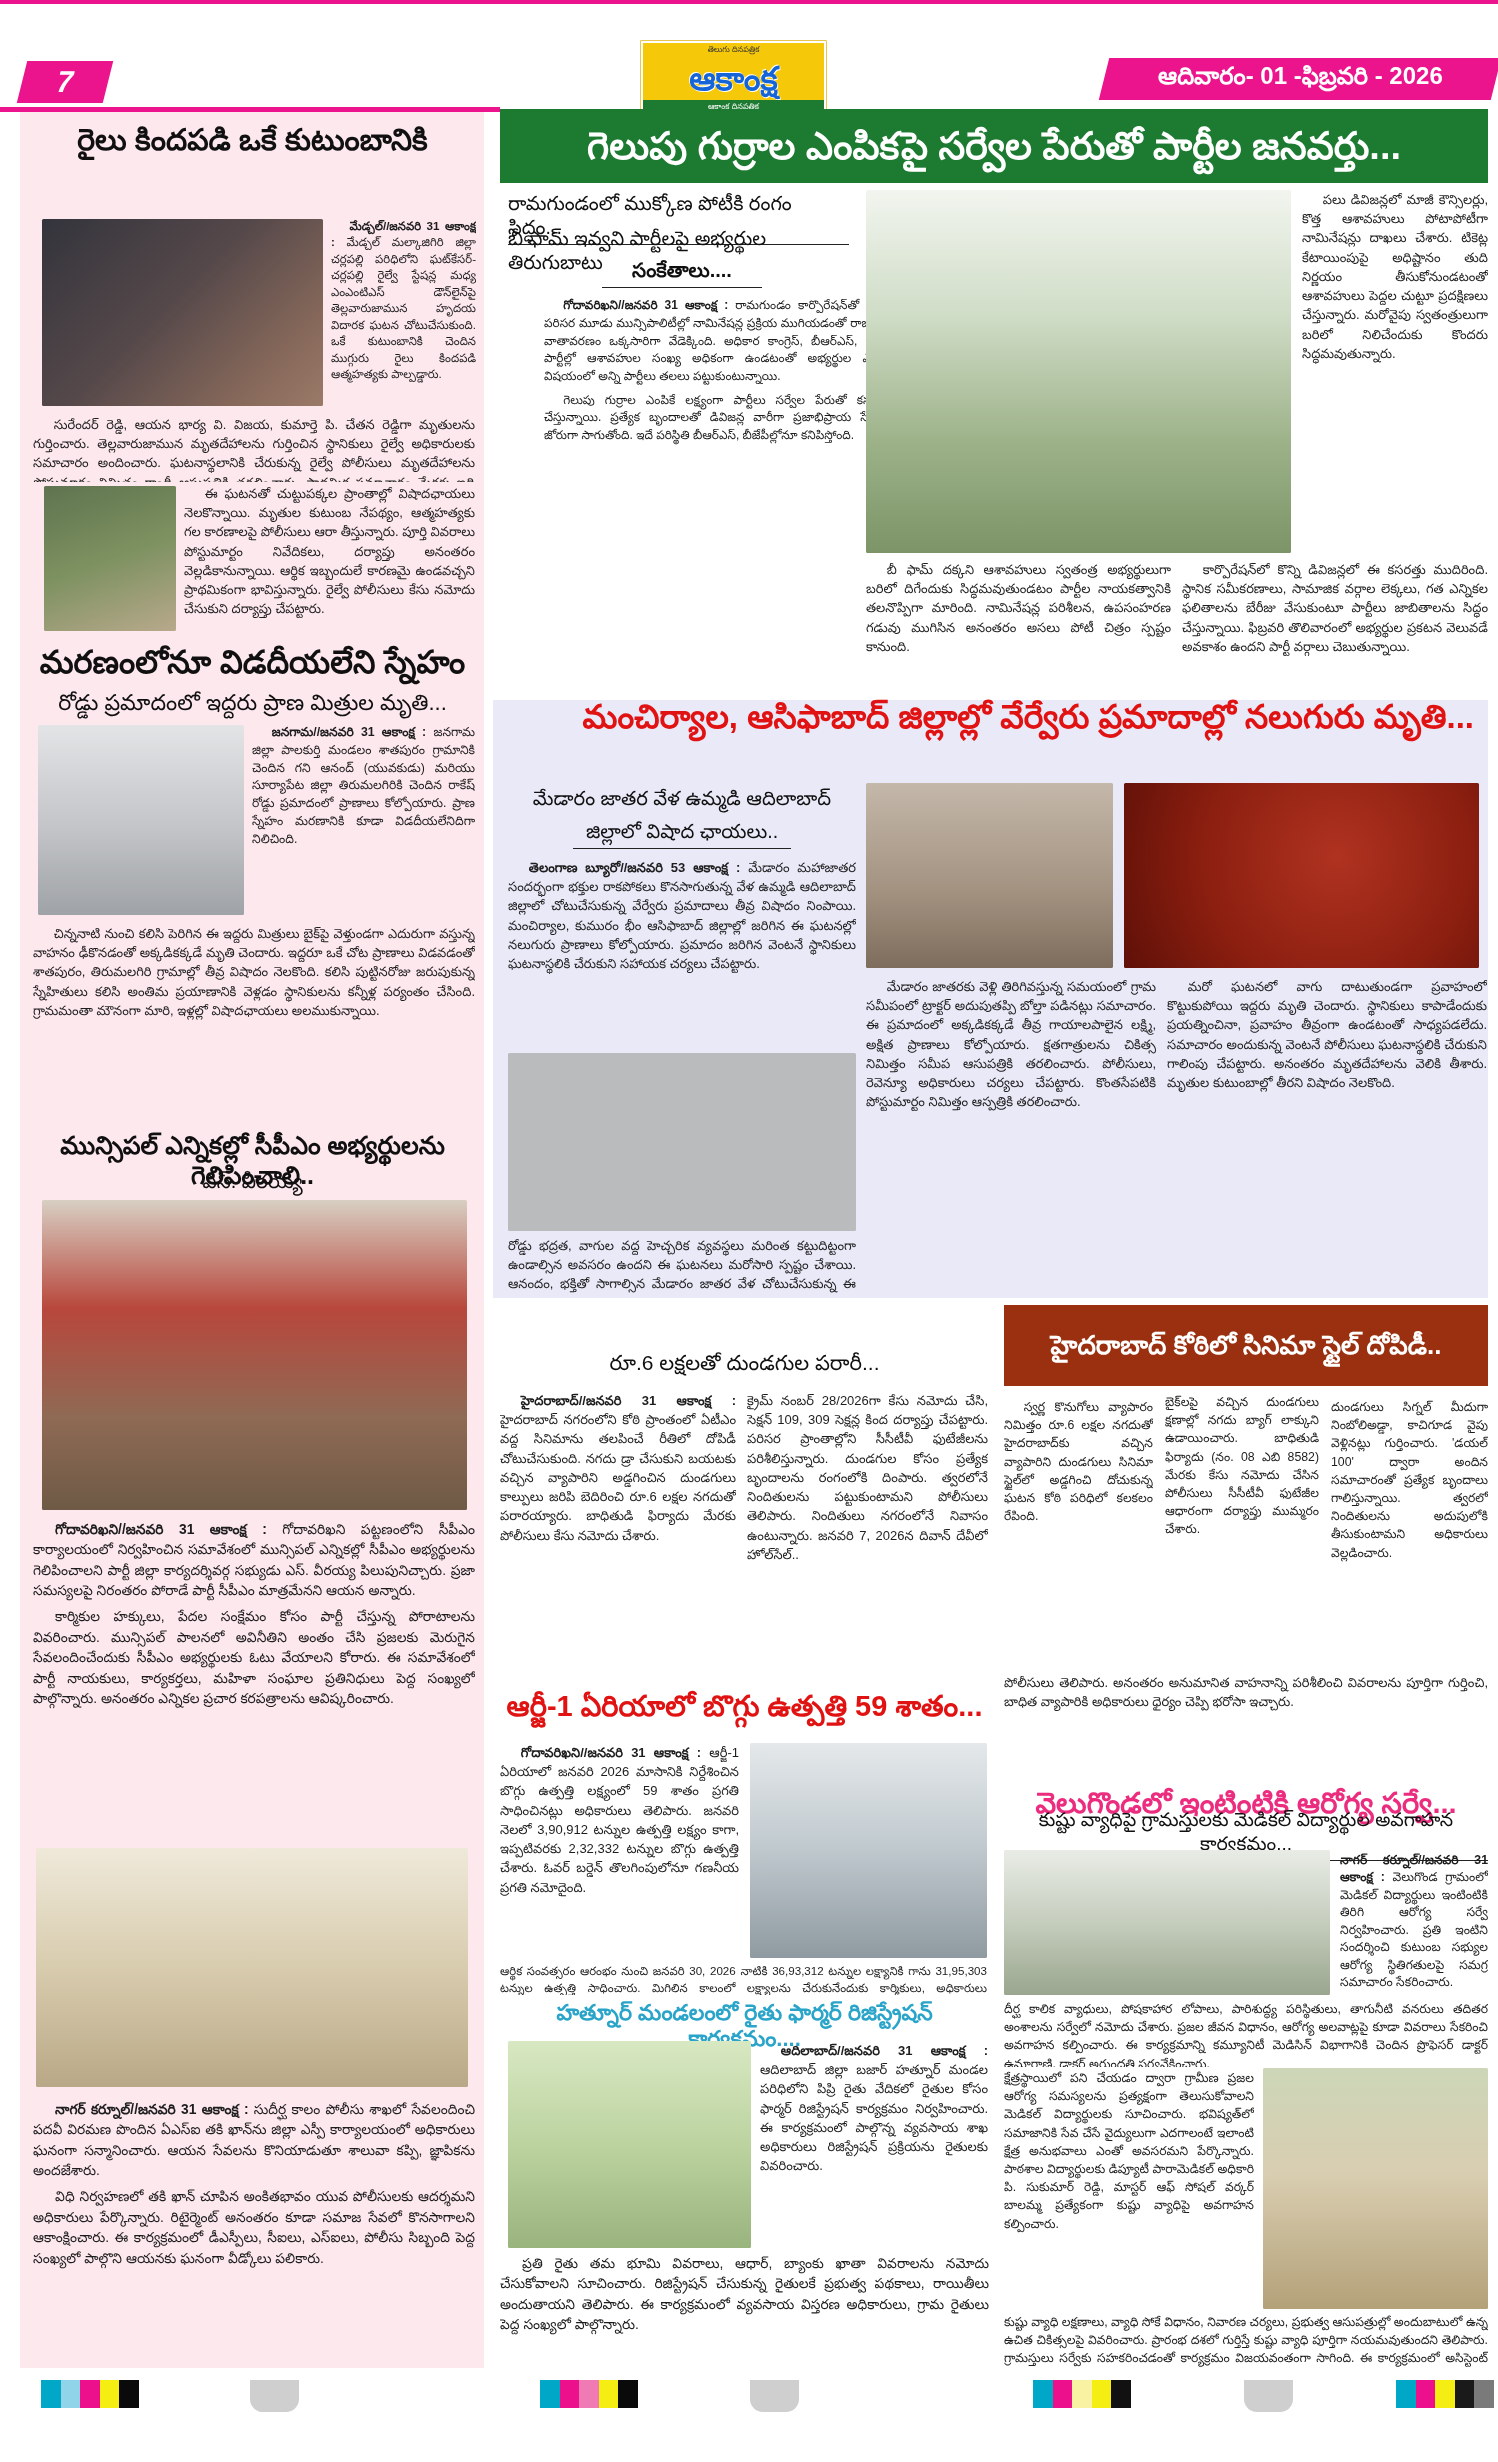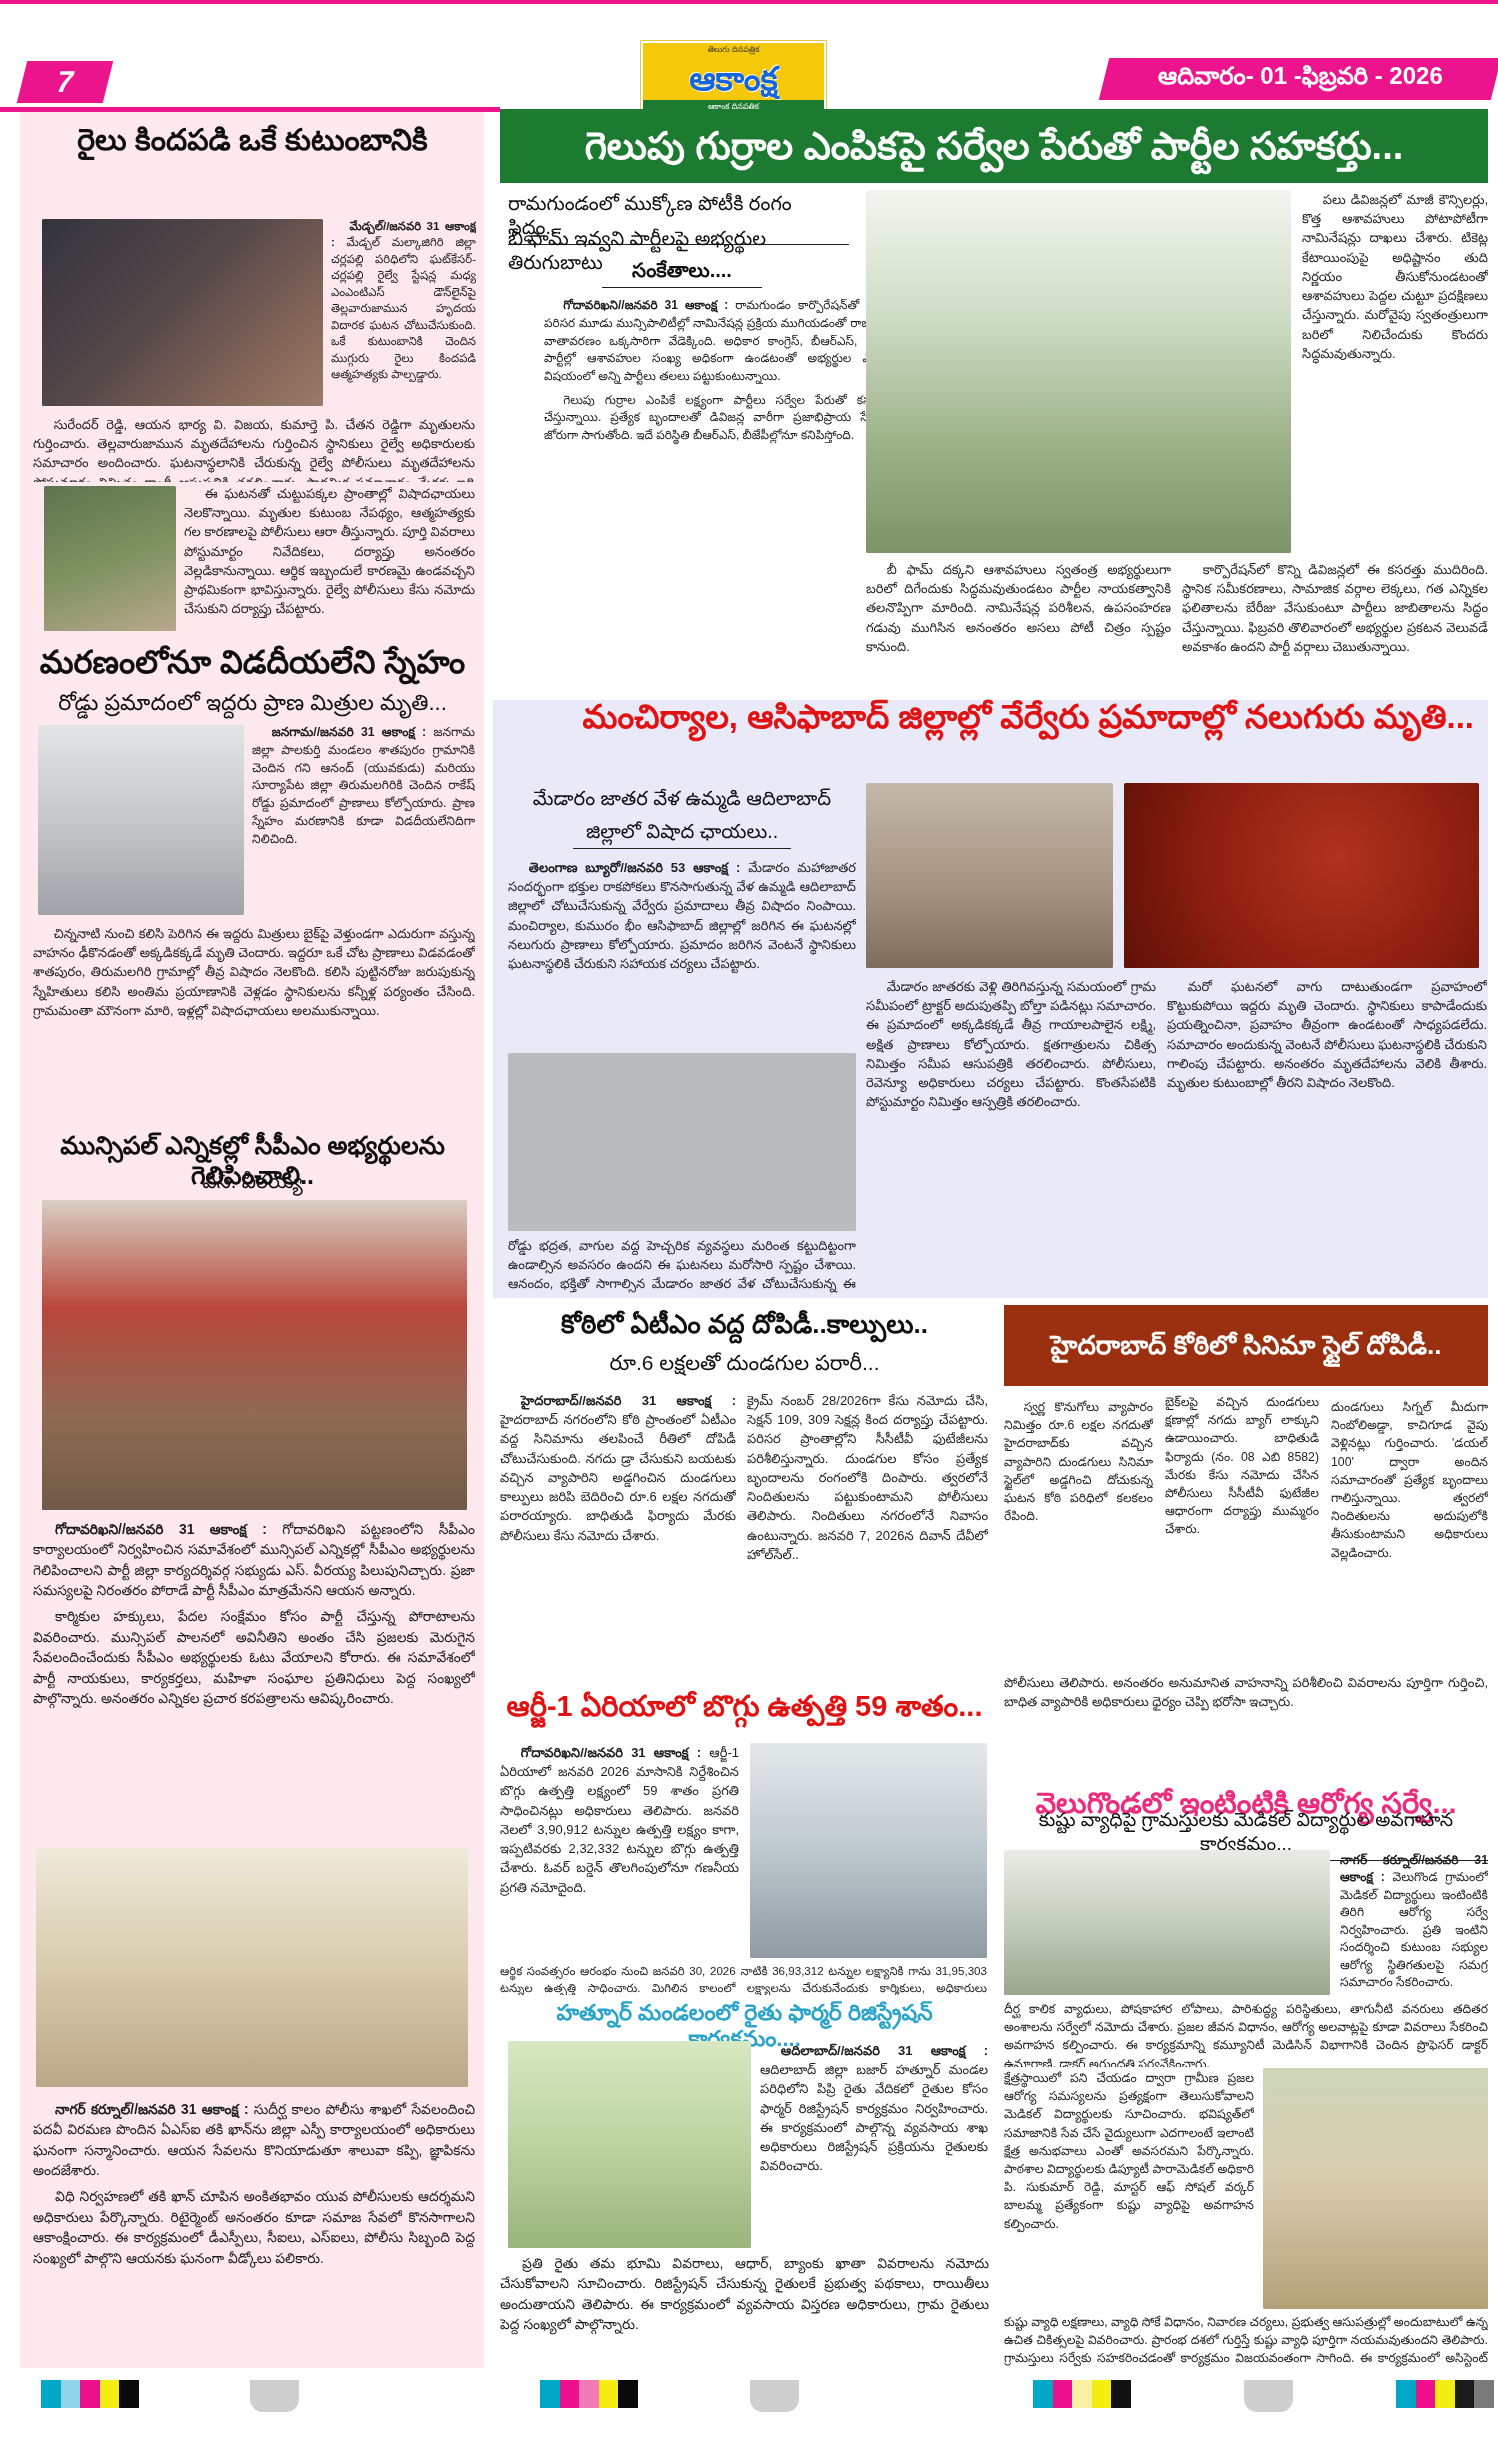--- a/index.html
+++ b/index.html
@@ -94,21 +94,21 @@
   </div>
 
   <div class="abs headline" style="left:29px;top:1882px;width:447px;font-size:25px;margin-top:46px;">రిటైర్మెంట్ అయిన ఏఎస్ఐ తకి ఖాన్‌కు ఘన సన్మానం...</div>
   <div class="abs photo" style="left:36px;top:1848px;width:432px;height:239px;background:linear-gradient(180deg,#efe9da 0%,#d8ccae 50%,#b9a887 100%);"></div>
   <div class="abs body" style="left:33px;top:2100px;width:442px;height:262px;font-size:13.8px;">
     <p><span class="byline">నాగర్ కర్నూల్//జనవరి 31 ఆకాంక్ష :</span> <span>సుదీర్ఘ కాలం పోలీసు శాఖలో సేవలందించి పదవీ విరమణ పొందిన ఏఎస్ఐ తకి ఖాన్‌ను జిల్లా ఎస్పీ కార్యాలయంలో అధికారులు ఘనంగా సన్మానించారు. ఆయన సేవలను కొనియాడుతూ శాలువా కప్పి, జ్ఞాపికను అందజేశారు.</span></p>
     <p>విధి నిర్వహణలో తకి ఖాన్ చూపిన అంకితభావం యువ పోలీసులకు ఆదర్శమని అధికారులు పేర్కొన్నారు. రిటైర్మెంట్ అనంతరం కూడా సమాజ సేవలో కొనసాగాలని ఆకాంక్షించారు. ఈ కార్యక్రమంలో డీఎస్పీలు, సీఐలు, ఎస్ఐలు, పోలీసు సిబ్బంది పెద్ద సంఖ్యలో పాల్గొని ఆయనకు ఘనంగా వీడ్కోలు పలికారు.</p>
   </div>
 
   <div class="abs banner-green center" style="left:500px;top:109px;width:988px;height:74px;">
-    <div class="headline" style="color:#fff;font-size:38px;width:100%;">గెలుపు గుర్రాల ఎంపికపై సర్వేల పేరుతో పార్టీల సహకర్తు...</div>
+    <div class="headline" style="color:#fff;font-size:38px;width:100%;">గెలుపు గుర్రాల ఎంపికపై సర్వేల పేరుతో పార్టీల జనవర్తు...</div>
   </div>
   <div class="abs sub rule" style="left:508px;top:191px;width:341px;font-size:19.6px;font-weight:normal;text-align:left;">రామగుండంలో ముక్కోణ పోటీకి రంగం సిద్ధం...</div>
   <div class="abs sub" style="left:508px;top:226px;width:341px;font-size:19.6px;font-weight:normal;text-align:left;">బీ ఫామ్ ఇవ్వని పార్టీలపై అభ్యర్థుల తిరుగుబాటు</div>
   <div class="abs sub rule" style="left:602px;top:258px;width:160px;font-size:20px;">సంకేతాలు....</div>
   <div class="abs body" style="left:508px;top:297px;width:348px;height:400px;font-size:12px;margin-left:36px;">
     <p><span class="byline">గోదావరిఖని//జనవరి 31 ఆకాంక్ష :</span> <span>రామగుండం కార్పొరేషన్‌తో పాటు పరిసర మూడు మున్సిపాలిటీల్లో నామినేషన్ల ప్రక్రియ ముగియడంతో రాజకీయ వాతావరణం ఒక్కసారిగా వేడెక్కింది. అధికార కాంగ్రెస్, బీఆర్ఎస్, బీజేపీ పార్టీల్లో ఆశావహుల సంఖ్య అధికంగా ఉండటంతో అభ్యర్థుల ఎంపిక విషయంలో అన్ని పార్టీలు తలలు పట్టుకుంటున్నాయి.</span></p>
     <p>గెలుపు గుర్రాల ఎంపికే లక్ష్యంగా పార్టీలు సర్వేల పేరుతో కసరత్తు చేస్తున్నాయి. ప్రత్యేక బృందాలతో డివిజన్ల వారీగా ప్రజాభిప్రాయ సేకరణ జోరుగా సాగుతోంది. ఇదే పరిస్థితి బీఆర్ఎస్, బీజేపీల్లోనూ కనిపిస్తోంది.</p>
   </div>
   <div class="abs photo" style="left:866px;top:190px;width:425px;height:363px;background:linear-gradient(180deg,#f2f5ef 0%,#cfdcc6 35%,#9cb188 70%,#7c9468 100%);"></div>
   <div class="abs body" style="left:866px;top:560px;width:305px;height:132px;font-size:13px;">
@@ -134,21 +134,20 @@
     <p>మేడారం జాతరకు వెళ్లి తిరిగివస్తున్న సమయంలో గ్రామ సమీపంలో ట్రాక్టర్ అదుపుతప్పి బోల్తా పడినట్లు సమాచారం. ఈ ప్రమాదంలో అక్కడికక్కడే తీవ్ర గాయాలపాలైన లక్ష్మి, అక్షిత ప్రాణాలు కోల్పోయారు. క్షతగాత్రులను చికిత్స నిమిత్తం సమీప ఆసుపత్రికి తరలించారు. పోలీసులు, రెవెన్యూ అధికారులు చర్యలు చేపట్టారు. కొంతసేపటికి పోస్టుమార్టం నిమిత్తం ఆస్పత్రికి తరలించారు.</p>
   </div>
   <div class="abs body" style="left:1167px;top:977px;width:320px;height:313px;font-size:13px;">
     <p>మరో ఘటనలో వాగు దాటుతుండగా ప్రవాహంలో కొట్టుకుపోయి ఇద్దరు మృతి చెందారు. స్థానికులు కాపాడేందుకు ప్రయత్నించినా, ప్రవాహం తీవ్రంగా ఉండటంతో సాధ్యపడలేదు. సమాచారం అందుకున్న వెంటనే పోలీసులు ఘటనాస్థలికి చేరుకుని గాలింపు చేపట్టారు. అనంతరం మృతదేహాలను వెలికి తీశారు. మృతుల కుటుంబాల్లో తీరని విషాదం నెలకొంది.</p>
   </div>
   <div class="abs photo" style="left:508px;top:1053px;width:348px;height:178px;background:linear-gradient(160deg,#b29а76 0%,#a98f6f 30%,#84704f 100%);"></div>
   <div class="abs body" style="left:508px;top:1236px;width:348px;height:59px;font-size:13px;">
     <p style="text-indent:0;">రోడ్డు భద్రత, వాగుల వద్ద హెచ్చరిక వ్యవస్థలు మరింత కట్టుదిట్టంగా ఉండాల్సిన అవసరం ఉందని ఈ ఘటనలు మరోసారి స్పష్టం చేశాయి. ఆనందం, భక్తితో సాగాల్సిన మేడారం జాతర వేళ చోటుచేసుకున్న ఈ విషాదాలు ఆయా గ్రామాల్లో తీరని బాధను మిగిల్చాయి.</p>
   </div>
 
-  <div class="abs headline" style="left:500px;top:1309px;width:489px;font-size:26px;">కోఠిలో ఏటీఎం వద్ద దోపిడీ..కాల్పులు..</div>
   <div class="abs sub" style="left:500px;top:1350px;width:489px;font-size:21px;font-weight:normal;">రూ.6 లక్షలతో దుండగుల పరారీ...</div>
   <div class="abs body" style="left:500px;top:1391px;width:236px;height:286px;font-size:13px;">
     <p><span class="byline">హైదరాబాద్//జనవరి 31 ఆకాంక్ష :</span> <span>హైదరాబాద్ నగరంలోని కోఠి ప్రాంతంలో ఏటీఎం వద్ద సినిమాను తలపించే రీతిలో దోపిడీ చోటుచేసుకుంది. నగదు డ్రా చేసుకుని బయటకు వచ్చిన వ్యాపారిని అడ్డగించిన దుండగులు కాల్పులు జరిపి బెదిరించి రూ.6 లక్షల నగదుతో పరారయ్యారు. బాధితుడి ఫిర్యాదు మేరకు పోలీసులు కేసు నమోదు చేశారు.</span></p>
   </div>
   <div class="abs body" style="left:747px;top:1391px;width:241px;height:286px;font-size:13px;">
     <p style="text-indent:0;">క్రైమ్ నంబర్ 28/2026గా కేసు నమోదు చేసి, సెక్షన్ 109, 309 సెక్షన్ల కింద దర్యాప్తు చేపట్టారు. పరిసర ప్రాంతాల్లోని సీసీటీవీ ఫుటేజీలను పరిశీలిస్తున్నారు. దుండగుల కోసం ప్రత్యేక బృందాలను రంగంలోకి దింపారు. త్వరలోనే నిందితులను పట్టుకుంటామని పోలీసులు తెలిపారు. నిందితులు నగరంలోనే నివాసం ఉంటున్నారు. జనవరి 7, 2026న దివాన్ దేవీలో హోల్‌సేల్..</p>
   </div>
 
   <div class="abs banner-maroon center" style="left:1004px;top:1305px;width:484px;height:81px;">
     <div class="headline" style="color:#fff;font-size:26px;width:100%;">హైదరాబాద్ కోఠిలో సినిమా స్టైల్ దోపిడీ..</div>

